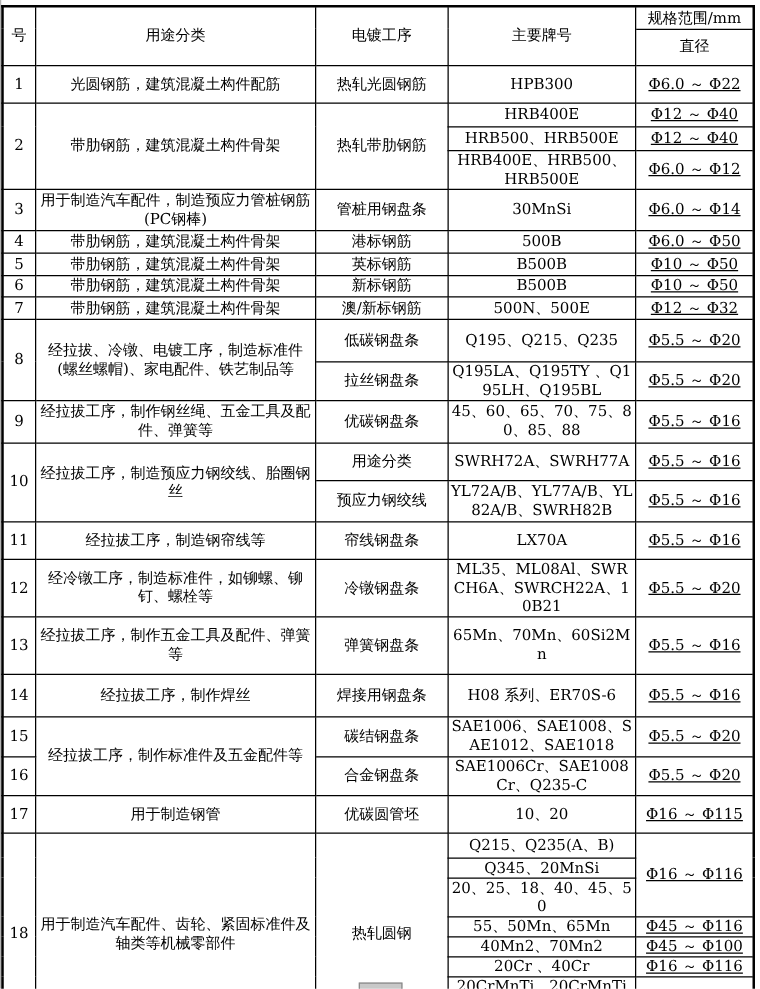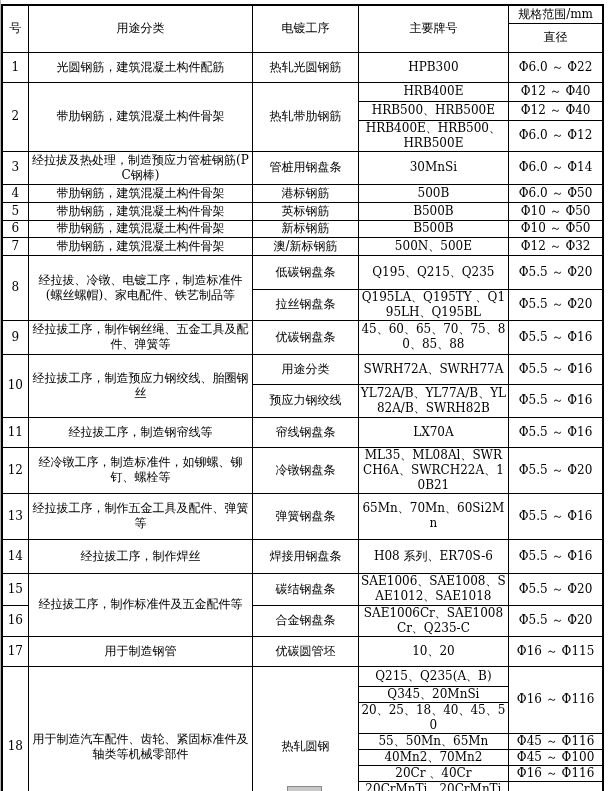--- a/index.html
+++ b/index.html
@@ -13,21 +13,21 @@
       border:1px solid #000;
       text-align:center;vertical-align:middle;
       padding:0 2px;font-weight:normal;
       font-size:12px;line-height:1.25;
       overflow:hidden;word-break:break-all;
   }
   th.hdr{font-size:13px;}
   th.no-hdr{vertical-align:top;padding-top:4px;}
   th.spec-hdr{font-size:12px;margin-top:23px;}
   td.use{font-size:12px;margin-left:12px;}
-  td.dia{font-size:13px;white-space:nowrap;}
+  td.dia{font-size:13px;white-space:nowrap;text-decoration:underline;}
   .handle{position:absolute;left:287px;top:786px;width:33px;height:8px;
           background:#c8c8c8;border:1px solid #8a8a8a;}
 </style>
 </head>
 <body>
 
 <div class="page-edge"></div>
 
 <table class="spec">
   <colgroup>
@@ -69,21 +69,21 @@
     <td>HRB500、HRB500E</td>
     <td class="dia">Φ12 ～ Φ40</td>
   </tr>
   <tr style="height:28px">
     <td>HRB400E、HRB500、HRB500E</td>
     <td class="dia">Φ6.0 ～ Φ12</td>
   </tr>
 
   <tr style="height:33px">
     <td>3</td>
-    <td class="use">经拉拔及热处理，制造预应力管桩钢筋(PC钢棒)</td>
+    <td class="use">用于制造汽车配件，制造预应力管桩钢筋(PC钢棒)</td>
     <td>管桩用钢盘条</td>
     <td>30MnSi</td>
     <td class="dia">Φ6.0 ～ Φ14</td>
   </tr>
 
   <tr style="height:18px">
     <td>4</td>
     <td class="use">带肋钢筋，建筑混凝土构件骨架</td>
     <td>港标钢筋</td>
     <td>500B</td>

